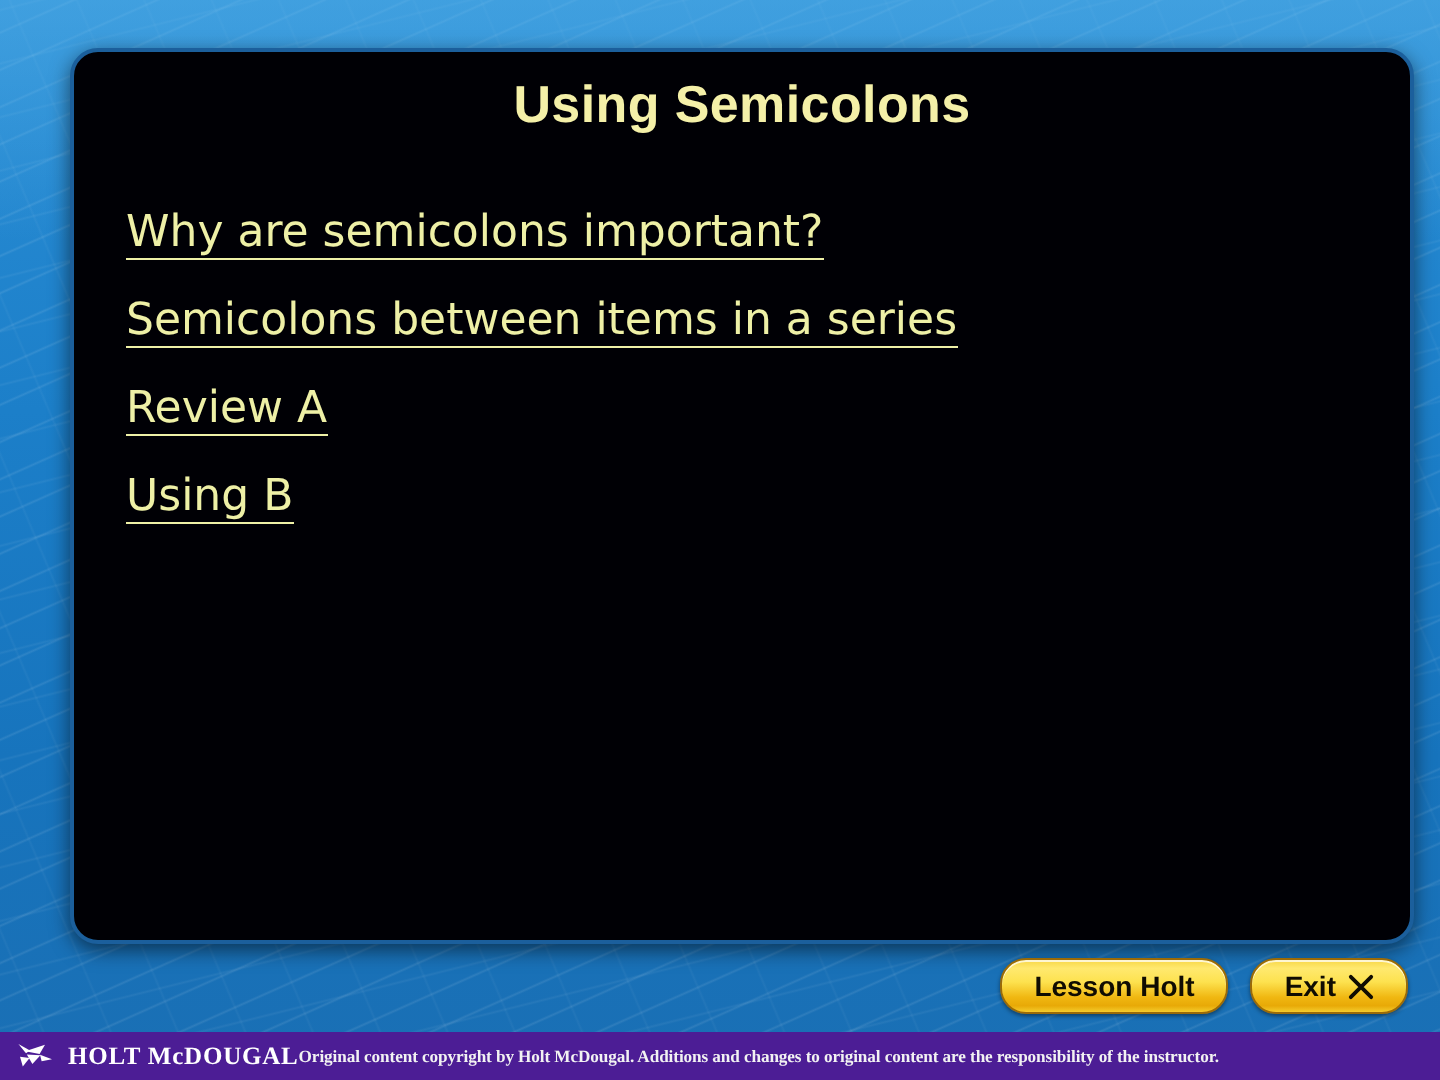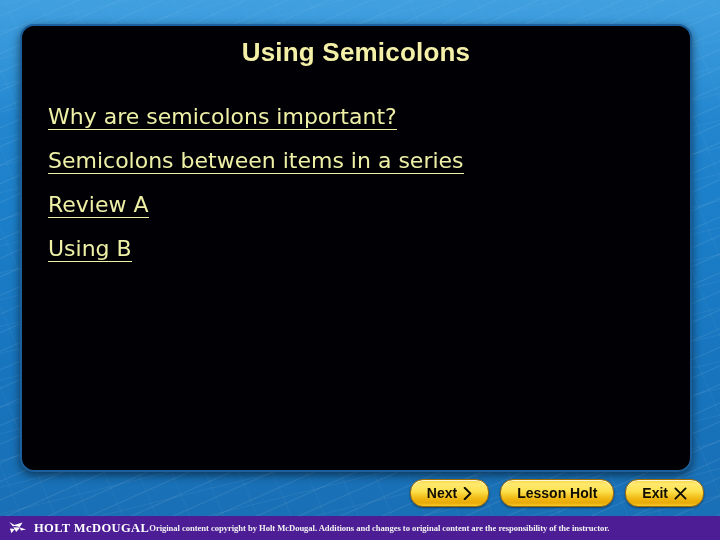--- a/index.html
+++ b/index.html
@@ -68,21 +68,21 @@
   .bg-topshade {
     position: absolute;
     left: 0; right: 0; top: 0;
     height: 120px;
     background: linear-gradient(180deg, rgba(90,180,235,.45) 0%, rgba(90,180,235,0) 100%);
   }
 
   
   #panel {
     position: absolute;
-    left: 20px;
+    left: 35px;
     top: 24px;
     width: 672px;
     height: 448px;
     box-sizing: border-box;
     background: #000005;
     border-radius: 14px;
     border: 2px solid #1b5f9c;
     box-shadow: 0 3px 10px rgba(0,0,0,.55);
     overflow: hidden;
   }
@@ -248,28 +248,20 @@
       <div class="link-row">
         <a class="nav-link" href="#">Using B</a>
       </div>
     </div>
 
   </div>
 
   <div id="nav-bar">
 
 
-    <div class="nav-btn">
-      <span class="btn-label">Next</span>
-      <span class="chev">
-        <svg viewBox="0 0 9 13" width="9" height="13" aria-hidden="true">
-          <path d="M1.6 0.8 L7.4 6.5 L1.6 12.2" fill="none" stroke="#100c02" stroke-width="1.9" stroke-linecap="round" stroke-linejoin="round"></path>
-        </svg>
-      </span>
-    </div>
 
     <div class="nav-btn">
       <span class="btn-label">Lesson Holt</span>
     </div>
 
     <div class="nav-btn">
       <span class="btn-label">Exit</span>
       <span class="xmark">
         <svg viewBox="0 0 13 13" width="13" height="13" aria-hidden="true">
           <path d="M1.4 1.4 L11.6 11.6 M11.6 1.4 L1.4 11.6" fill="none" stroke="#100c02" stroke-width="1.9" stroke-linecap="round"></path>

